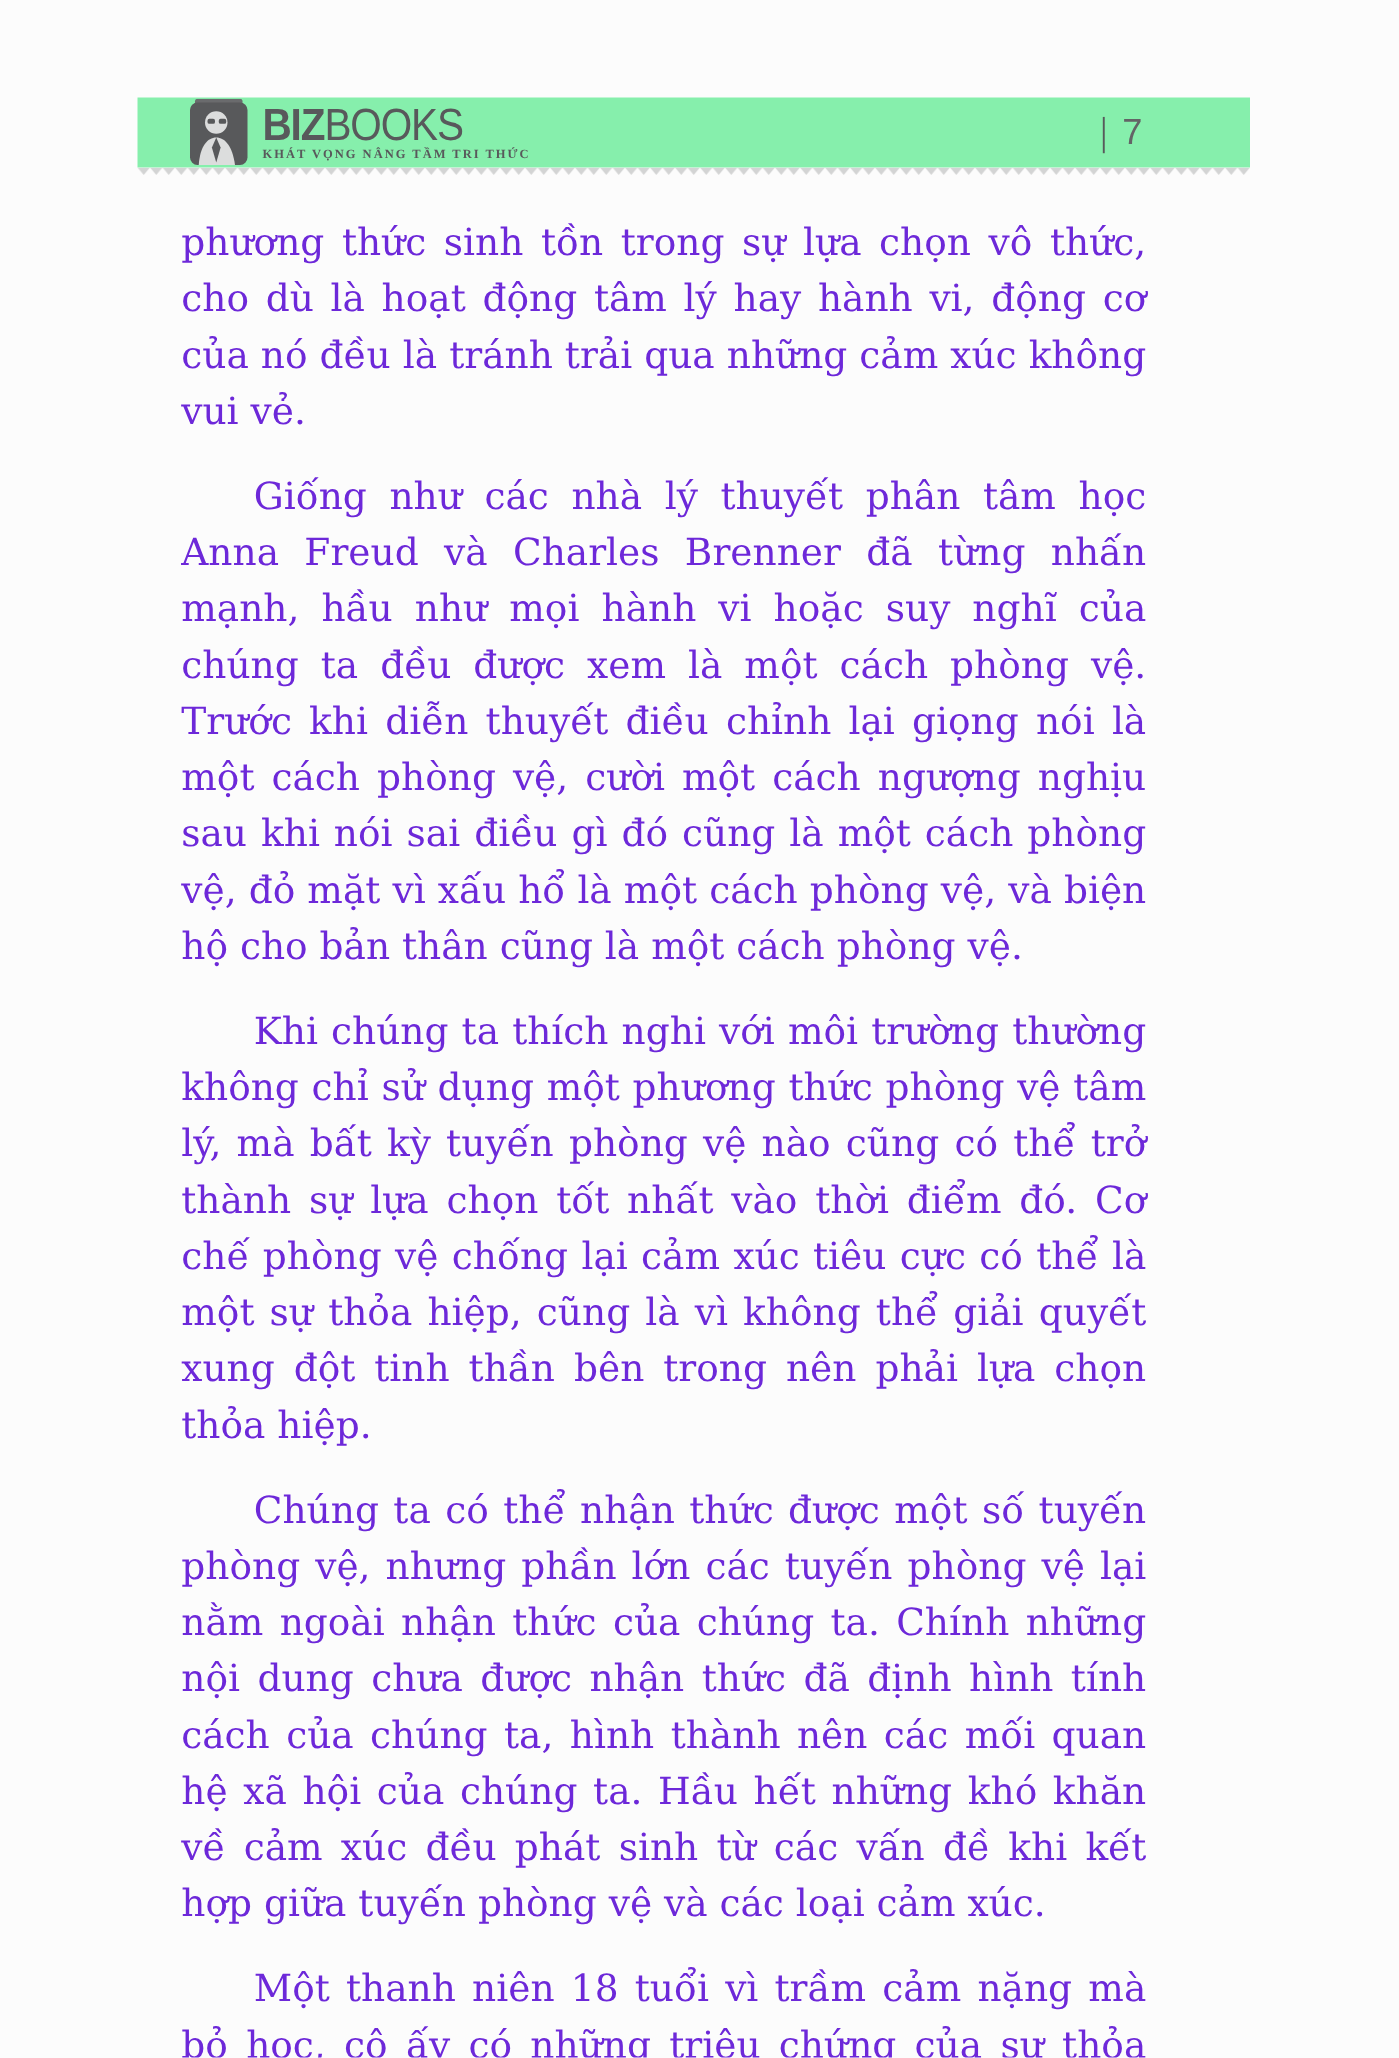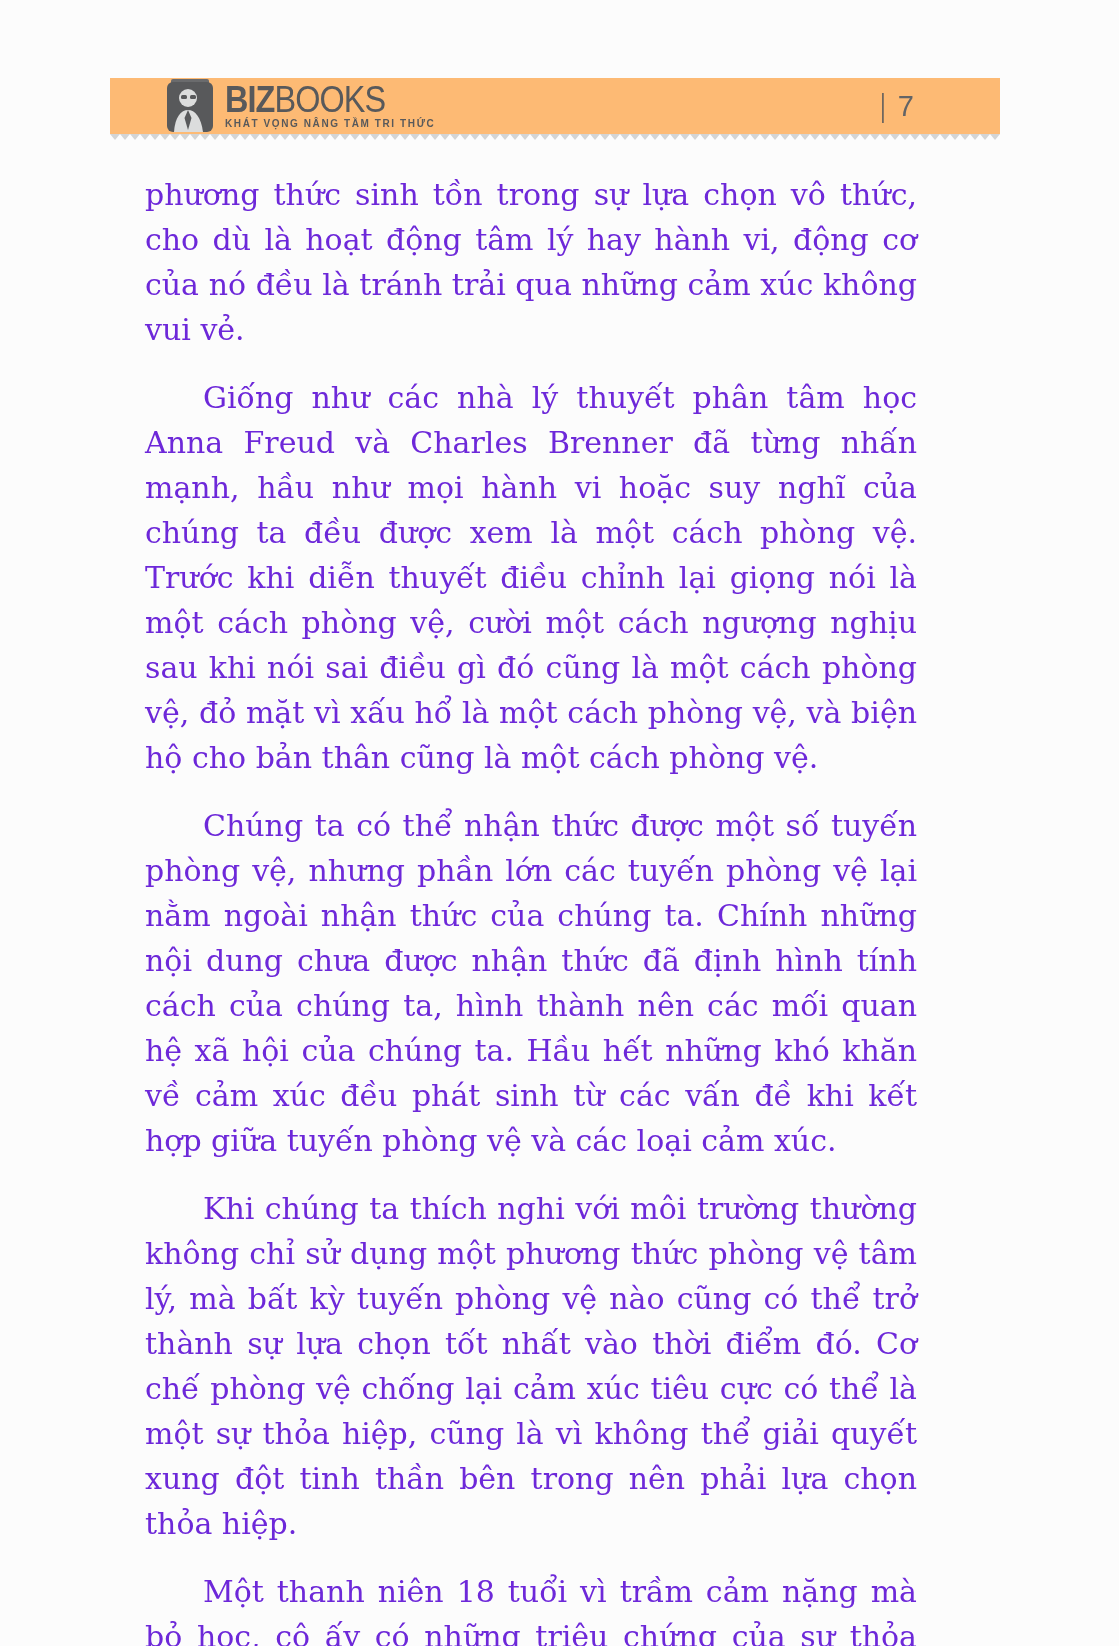--- a/index.html
+++ b/index.html
@@ -9,25 +9,25 @@
     position:relative;
     overflow:hidden;
     font-family:"Liberation Sans", sans-serif;
   }
 
   
   .band {
     position:absolute;
     left:110px; top:78px;
     width:890px; height:56px;
-    background:#fdba74;
+    background:#86efac;
     display:flex;
     align-items:center;
     justify-content:space-between;
-    padding:0 86px 0 56px;
+    padding:0 86px 0 41px;
   }
   .band .zigzag {
     position:absolute;
     left:0; bottom:-6px;
     width:100%; height:6px;
     display:block;
   }
   .logo { display:flex; align-items:center; gap:11px; }
   .logo-icon svg { display:block; }
   .logo-textblock { display:flex; flex-direction:column; justify-content:center; }
@@ -37,21 +37,21 @@
     line-height:32px;
     color:#58595b;
     letter-spacing:-1px;
     transform:scaleX(.9);
     transform-origin:left center;
     white-space:nowrap;
   }
   .logo-title .bold  { font-weight:700; }
   .logo-title .light { font-weight:400; }
   .logo-tagline {
-    font-family:Liberation Sans, sans-serif;
+    font-family:Liberation Serif, serif;
     font-size:10px;
     font-weight:700;
     letter-spacing:1.6px;
     color:#58595b;
     margin-top:2px;
     white-space:nowrap;
   }
   .page-number {
     display:flex;
     align-items:center;
@@ -124,18 +124,18 @@
         </pattern>
       </defs>
       <rect width="890" height="6" fill="url(#zz)"></rect>
     </svg>
 
   </header>
 
   <main class="content">
     <p class="first">phương thức sinh tồn trong sự lựa chọn vô thức, cho dù là hoạt động tâm lý hay hành vi, động cơ của nó đều là tránh trải qua những cảm xúc không vui vẻ.</p>
     <p>Giống như các nhà lý thuyết phân tâm học Anna Freud và Charles Brenner đã từng nhấn mạnh, hầu như mọi hành vi hoặc suy nghĩ của chúng ta đều được xem là một cách phòng vệ. Trước khi diễn thuyết điều chỉnh lại giọng nói là một cách phòng vệ, cười một cách ngượng nghịu sau khi nói sai điều gì đó cũng là một cách phòng vệ, đỏ mặt vì xấu hổ là một cách phòng vệ, và biện hộ cho bản thân cũng là một cách phòng vệ.</p>
+    <p>Khi chúng ta thích nghi với môi trường thường không chỉ sử dụng một phương thức phòng vệ tâm lý, mà bất kỳ tuyến phòng vệ nào cũng có thể trở thành sự lựa chọn tốt nhất vào thời điểm đó. Cơ chế phòng vệ chống lại cảm xúc tiêu cực có thể là một sự thỏa hiệp, cũng là vì không thể giải quyết xung đột tinh thần bên trong nên phải lựa chọn thỏa hiệp.</p>
     <p>Chúng ta có thể nhận thức được một số tuyến phòng vệ, nhưng phần lớn các tuyến phòng vệ lại nằm ngoài nhận thức của chúng ta. Chính những nội dung chưa được nhận thức đã định hình tính cách của chúng ta, hình thành nên các mối quan hệ xã hội của chúng ta. Hầu hết những khó khăn về cảm xúc đều phát sinh từ các vấn đề khi kết hợp giữa tuyến phòng vệ và các loại cảm xúc.</p>
-    <p>Khi chúng ta thích nghi với môi trường thường không chỉ sử dụng một phương thức phòng vệ tâm lý, mà bất kỳ tuyến phòng vệ nào cũng có thể trở thành sự lựa chọn tốt nhất vào thời điểm đó. Cơ chế phòng vệ chống lại cảm xúc tiêu cực có thể là một sự thỏa hiệp, cũng là vì không thể giải quyết xung đột tinh thần bên trong nên phải lựa chọn thỏa hiệp.</p>
     <p>Một thanh niên 18 tuổi vì trầm cảm nặng mà bỏ học, cô ấy có những triệu chứng của sự thỏa hiệp. Bởi vì cô bé</p>
   </main>
 
 </div>
 
 </body></html>

